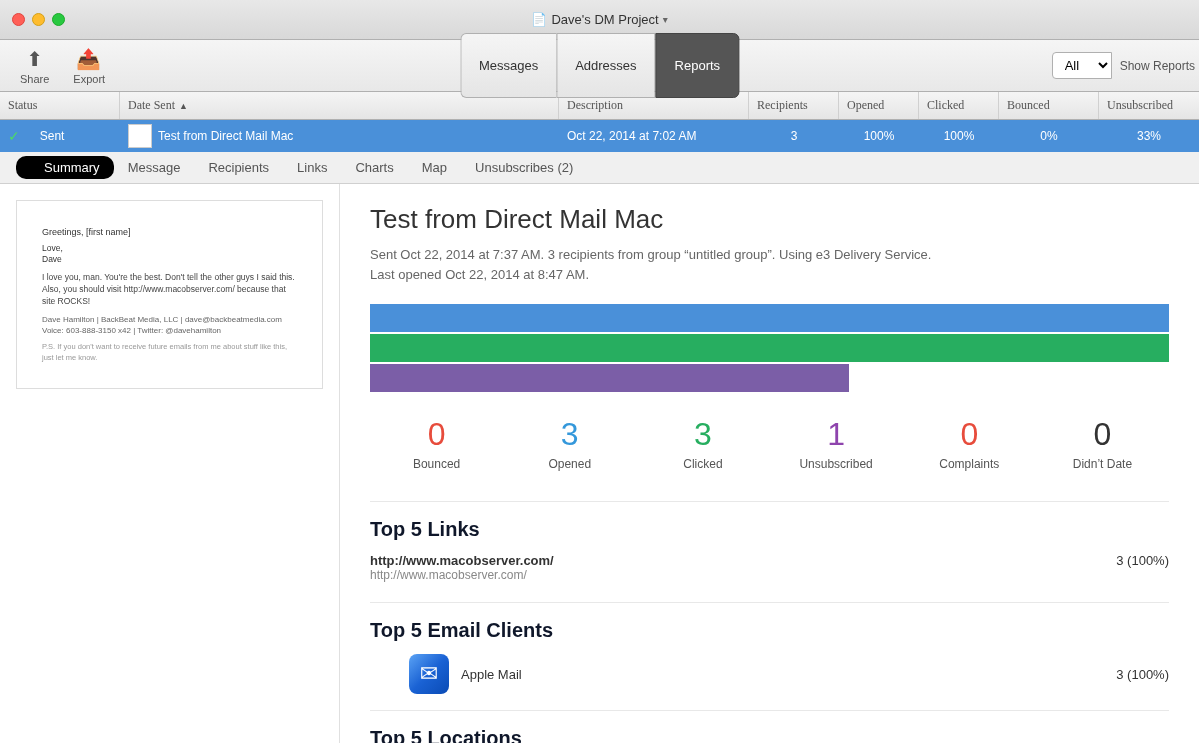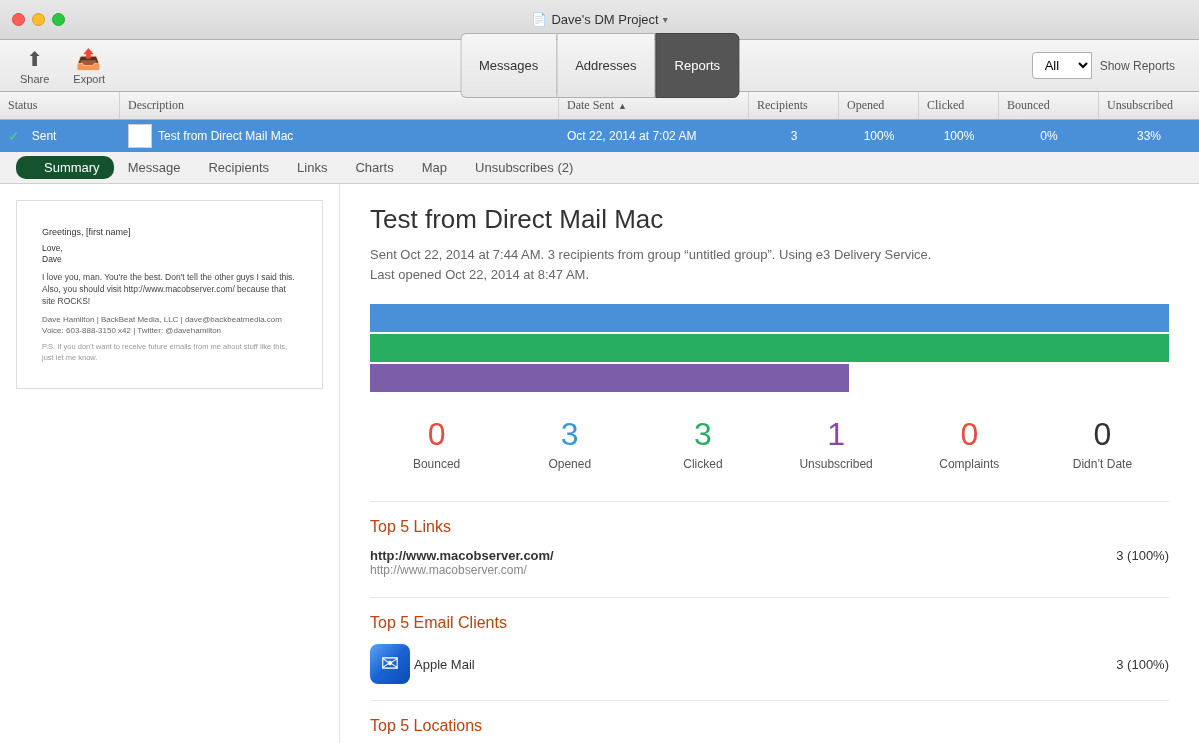--- a/index.html
+++ b/index.html
@@ -20,41 +20,41 @@
     .toolbar { height: 52px; background: linear-gradient(to bottom, #f5f5f5, #e8e8e8); border-bottom: 1px solid #b0b0b0; display: flex; align-items: center; padding: 0 12px; gap: 8px; position: relative; }
     .toolbar-left { display: flex; gap: 8px; align-items: center; }
     .toolbar-btn { display: flex; flex-direction: column; align-items: center; gap: 2px; padding: 4px 8px; cursor: pointer; border-radius: 4px; }
     .toolbar-btn-icon { font-size: 20px; color: #555; }
     .toolbar-btn-label { font-size: 11px; color: #555; }
     .toolbar-center { position: absolute; left: 50%; transform: translateX(-50%); display: flex; gap: 0; }
     .nav-btn { padding: 24px 18px; border: 1px solid #b0b0b0; background: linear-gradient(to bottom, #f5f5f5, #e5e5e5); font-size: 13px; cursor: pointer; color: #333; }
     .nav-btn:first-child { border-radius: 6px 0 0 6px; border-right: none; }
     .nav-btn:last-child { border-radius: 0 6px 6px 0; }
     .nav-btn.active { background: #555; color: #fff; border-color: #444; }
-    .toolbar-right { position: absolute; right: 24px; display: flex; align-items: center; gap: 8px; }
+    .toolbar-right { position: absolute; right: 4px; display: flex; align-items: center; gap: 8px; }
     .select-all { padding: 4px 8px; border: 1px solid #b0b0b0; border-radius: 4px 0 0 4px; background: #fff; font-size: 13px; min-width: 60px; }
     .show-reports { font-size: 12px; color: #555; }
 
     
     .table-header { display: grid; grid-template-columns: 120px 1fr 190px 90px 80px 80px 100px 100px; background: linear-gradient(to bottom, #f5f5f5, #e5e5e5); border-bottom: 1px solid #b0b0b0; height: 28px; align-items: center; padding: 0; font-family: Liberation Serif, serif; }
     .th { padding: 0 8px; font-size: 12px; color: #555; font-weight: 500; border-right: 1px solid #d0d0d0; height: 100%; display: flex; align-items: center; }
     .th:last-child { border-right: none; }
     .th-sort { display: flex; align-items: center; gap: 4px; }
     .sort-arrow { font-size: 9px; }
 
     
     .table-row { display: grid; grid-template-columns: 120px 1fr 190px 90px 80px 80px 100px 100px; background: #4a90d9; height: 32px; align-items: center; }
     .td { padding: 0 8px; font-size: 12px; color: #fff; height: 100%; display: flex; align-items: center; }
     .check-icon { color: #4cdb65; font-size: 14px; }
     .email-thumb { width: 24px; height: 24px; background: #fff; border: 1px solid #ccc; margin-right: 6px; flex-shrink: 0; }
 
     
     .sub-tabs { display: flex; align-items: center; padding: 0 16px; background: #f0f0f0; border-bottom: 1px solid #d0d0d0; height: 32px; gap: 0; }
     .sub-tab { padding: 4px 14px; font-size: 13px; color: #555; cursor: pointer; border-radius: 10px; }
-    .sub-tab.active { background: #14532d; color: #fff; padding-left: 28px; }
+    .sub-tab.active { background: #000000; color: #fff; padding-left: 28px; }
 
     
     .main-content { display: flex; height: calc(743px - 40px - 52px - 28px - 32px - 32px); overflow-y: auto; background: #fff; }
     .email-preview { width: 340px; flex-shrink: 0; padding: 16px; border-right: 1px solid #e0e0e0; }
     .email-preview-inner { border: 1px solid #ddd; background: #fff; padding: 25px; font-size: 9px; color: #333; line-height: 1.4; }
     .content-area { flex: 1; padding: 20px 30px; overflow-y: auto; }
 
     
     .campaign-title { font-size: 26px; font-weight: 300; color: #333; margin-bottom: 10px; }
     .campaign-meta { font-size: 13px; color: #666; line-height: 1.5; margin-bottom: 20px; }
@@ -68,29 +68,29 @@
     .stat-item { flex: 1; text-align: center; }
     .stat-number { font-size: 32px; font-weight: 300; margin-bottom: 4px; }
     .stat-label { font-size: 12px; color: #555; }
     .stat-red { color: #e74c3c; }
     .stat-blue { color: #3498db; }
     .stat-green { color: #27ae60; }
     .stat-purple { color: #8e44ad; }
     .stat-black { color: #333; }
 
     
-    .section-title { font-size: 16px; font-weight: 400; margin-bottom: 12px; color: #c2410c; }
+    .section-title { font-size: 20px; font-weight: 700; margin-bottom: 12px; color: #0f172a; }
     .link-item { margin-bottom: 20px; }
     .link-primary { font-size: 13px; font-weight: 600; color: #333; }
     .link-secondary { font-size: 12px; color: #888; }
     .link-row { display: flex; justify-content: space-between; align-items: flex-start; }
     .link-count { font-size: 13px; color: #333; }
 
     .email-client-row { display: flex; align-items: center; justify-content: space-between; margin-bottom: 12px; }
-    .email-client-left { display: flex; align-items: center; gap: 4px; }
+    .email-client-left { display: flex; align-items: center; gap: 12px; margin-left: 39px; }
     .apple-mail-icon { width: 40px; height: 40px; border-radius: 8px; background: linear-gradient(135deg, #5ba3f5 0%, #1a62d4 50%, #0a4bb5 100%); display: flex; align-items: center; justify-content: center; position: relative; overflow: hidden; }
     .apple-mail-icon::after { content: "✉"; font-size: 22px; color: #fff; }
     .divider { border: none; border-top: 1px solid #e8e8e8; margin: 16px 0; }
 
     
     .main-content::-webkit-scrollbar { width: 8px; }
     .main-content::-webkit-scrollbar-thumb { background: #ccc; border-radius: 4px; }
   </style>
 </head>
 <body>
@@ -129,48 +129,48 @@
       <option>All</option>
     </select>
     <span class="show-reports">Show Reports</span>
   </div>
 </div>
 
 <div class="table-header">
   <div class="th">
       <span>Status</span>
     </div>
-  <div class="th">
-      <span>Description</span>
-    </div>
   <div class="th th-sort">
     <span>Date Sent</span>
     <span class="sort-arrow">▲</span>
   </div>
   <div class="th">
+      <span>Description</span>
+    </div>
+  <div class="th">
       <span>Recipients</span>
     </div>
   <div class="th">
       <span>Opened</span>
     </div>
   <div class="th">
       <span>Clicked</span>
     </div>
   <div class="th">
       <span>Bounced</span>
     </div>
   <div class="th">
       <span>Unsubscribed</span>
     </div>
 </div>
 
 <div class="table-row">
   <div class="td">
     <span class="check-icon">✓</span>
-    <span style="margin-left:12px;">Sent</span>
+    <span style="margin-left:20px;">Sent</span>
   </div>
   <div class="td" style="display:flex;align-items:center;">
     <div class="email-thumb"></div>
     <span>Test from Direct Mail Mac</span>
   </div>
   <div class="td">Oct 22, 2014 at 7:02 AM</div>
   <div class="td" style="justify-content:center;">3</div>
   <div class="td" style="justify-content:center;">100%</div>
   <div class="td" style="justify-content:center;">100%</div>
   <div class="td" style="justify-content:center;">0%</div>
@@ -199,21 +199,21 @@
         <div>Voice: 603-888-3150 x42 | Twitter: @davehamilton</div>
       </div>
       <div style="margin-top:6px; font-size:7.5px; color:#999;">P.S. If you don't want to receive future emails from me about stuff like this, just let me know.</div>
     </div>
   </div>
 
   <div class="content-area">
 
     <h1 class="campaign-title">Test from Direct Mail Mac</h1>
     <p class="campaign-meta">
-      <span>Sent Oct 22, 2014 at 7:44 AM. 3 recipients from group “untitled group”. Using e3 Delivery Service.</span><br>
+      <span>Sent Oct 22, 2014 at 7:37 AM. 3 recipients from group “untitled group”. Using e3 Delivery Service.</span><br>
       <span>Last opened Oct 22, 2014 at 8:47 AM.</span>
     </p>
 
     <div class="chart-container">
       <div class="chart-bar" style="background:#4a90d9; width:100%;"></div>
       <div class="chart-bar" style="background:#27ae60; width:100%;"></div>
       <div class="chart-bar" style="background:#7b5ea7; width:60%;"></div>
     </div>
 
     <div class="stats-row">

